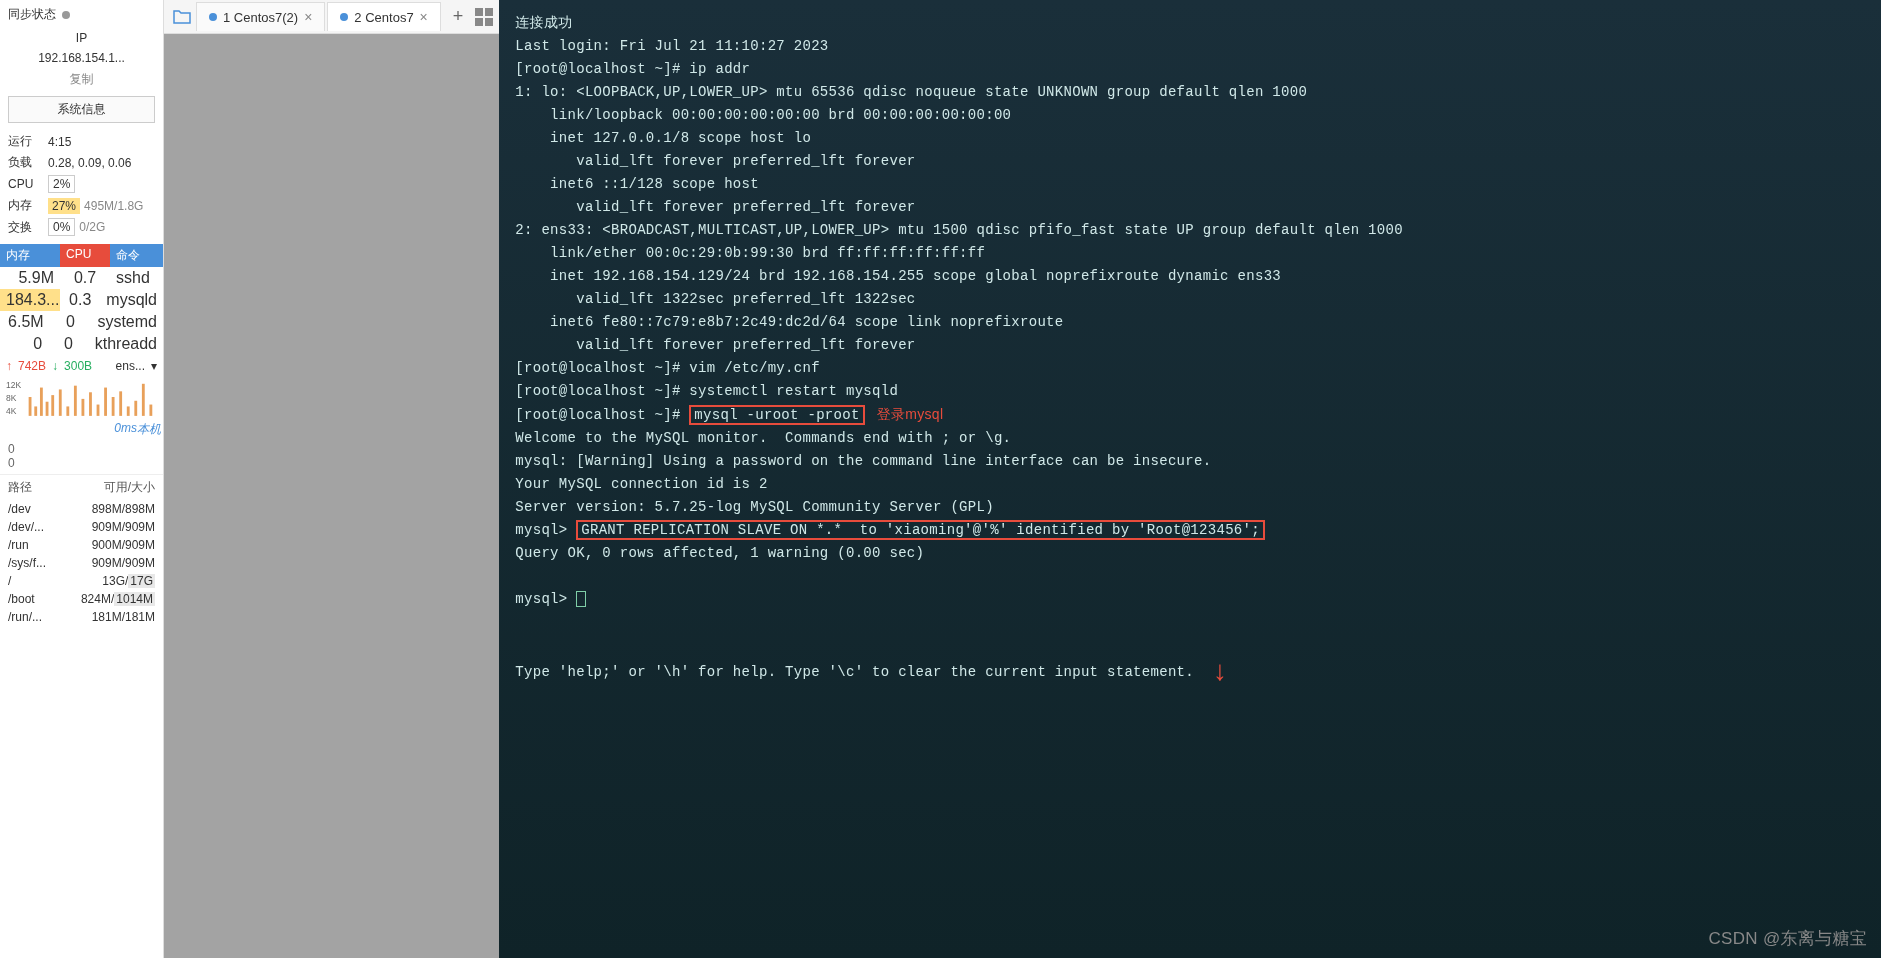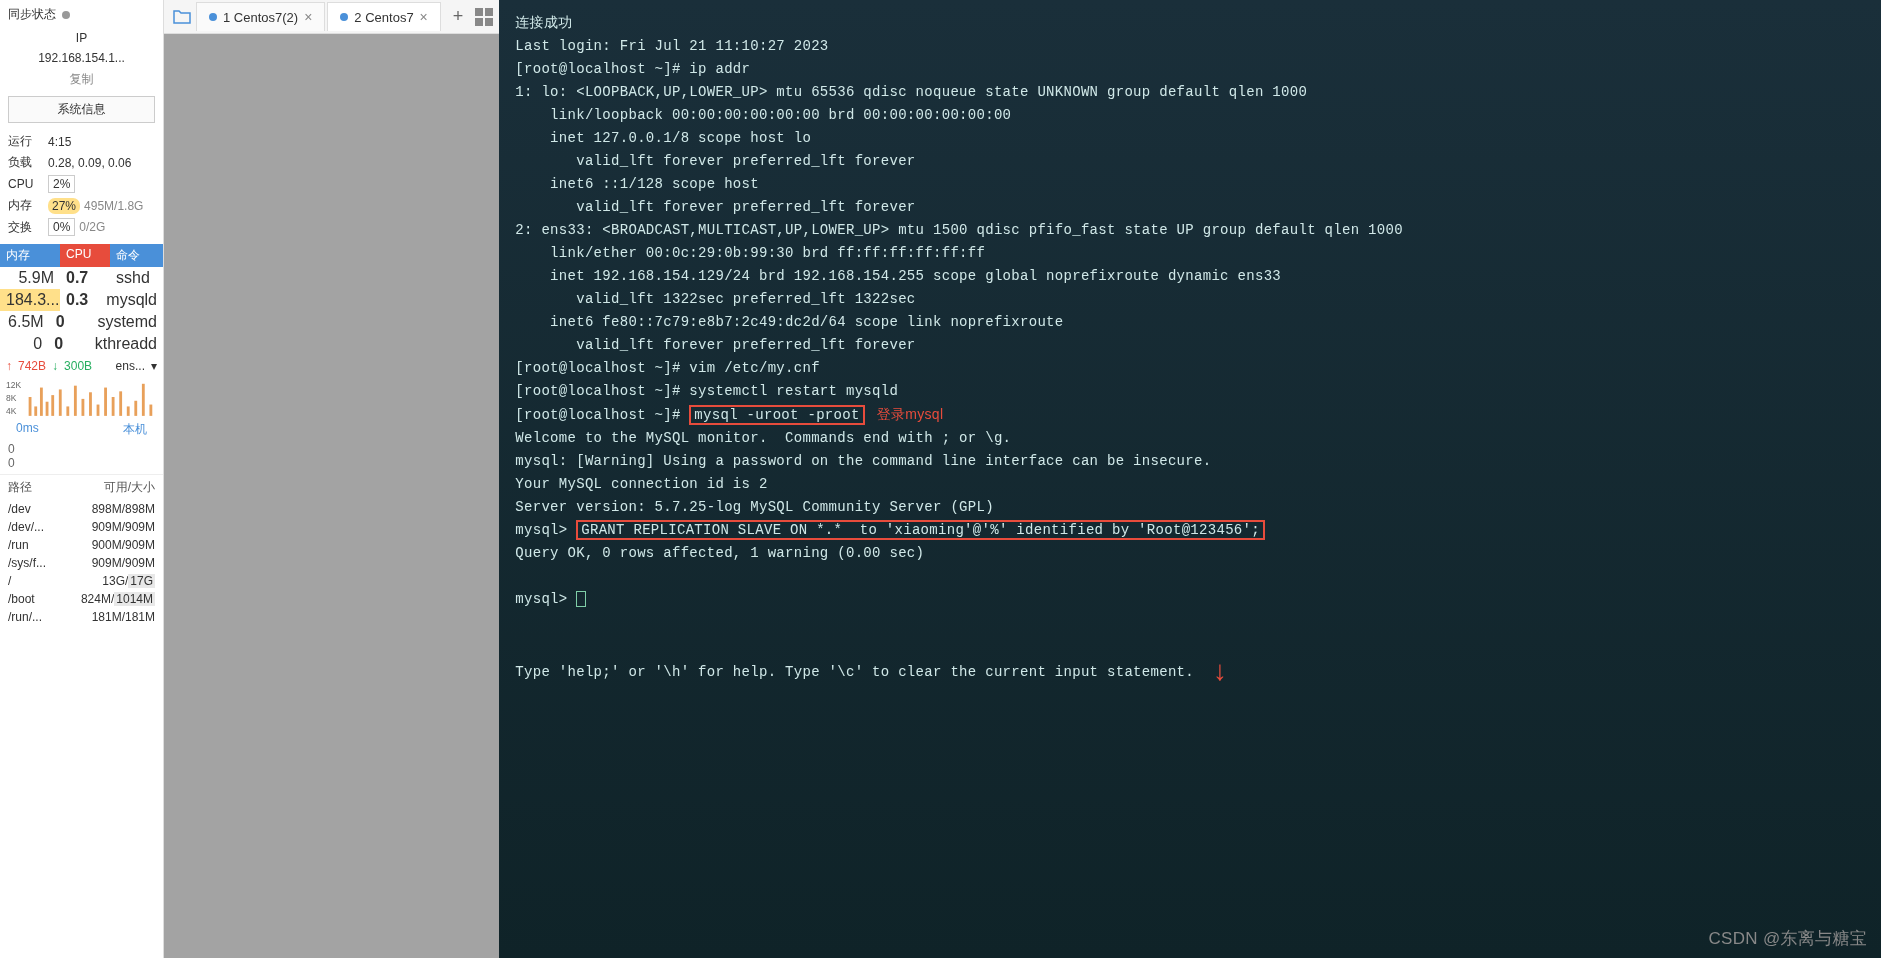--- a/index.html
+++ b/index.html
@@ -8,39 +8,39 @@
 .sidebar { width: 164px; background: #fff; border-right: 1px solid #ddd; display: flex; flex-direction: column; font-size: 12px; }
 .sync-row { display:flex; align-items:center; padding:6px 8px; gap:6px; }
 .sync-dot { width:8px; height:8px; border-radius:50%; background:#999; display:inline-block; }
 .ip-row { padding:2px 8px 6px; display:flex; gap:6px; align-items:center; color:#333;flex-direction:column; }
 .copy-link { color:#888; cursor:pointer; }
 .sysinfo-btn { margin:2px 8px 8px; padding:4px 0; border:1px solid #ccc; background:#fafafa; text-align:center; cursor:pointer; }
 .kv { padding:2px 8px; display:flex; align-items:center; gap:6px; }
 .kv .label { width:34px; }
 .kv .bar { flex:1; display:flex; align-items:center; gap:4px; }
 .cpu-box { border:1px solid #ccc; padding:1px 4px; background:#fff; }
-.mem-hl { background:#ffe08a; padding:1px 4px;border-radius:7px; }
+.mem-hl { background:#ffe08a; padding:1px 4px; }
 .mem-rest { color:#888; }
 .hdrrow { display:flex; margin-top:6px; font-size:12px; }
 .hdrrow div { padding:3px 6px; }
 .hdrrow .c1 { width:60px; background:#4a90d9; color:#fff; }
 .hdrrow .c2 { width:50px; background:#e74c3c; color:#fff; }
 .hdrrow .c3 { flex:1; background:#4a90d9; color:#fff; }
 .ptable { font-size:16px; }
 .ptable .prow { display:flex; }
 .ptable .prow div { padding:2px 6px; }
 .ptable .pc1 { width:60px; text-align:right; }
-.ptable .pc2 { width:50px; text-align:left;font-weight:bold; }
+.ptable .pc2 { width:50px; text-align:center; }
 .ptable .pc3 { flex:1; }
 .hl-or { background:#ffe08a; }
 .netrow { display:flex; align-items:center; padding:4px 6px; gap:6px; font-size:12px; }
 .up { color:#e74c3c; }
 .down { color:#27ae60; }
 .spark { height:40px; padding:0 6px; }
-.latency { display:flex; justify-content:space-between; padding:4px 16px; color:#4a90d9; }
+.latency { display:flex; justify-content:flex-end; padding:4px 2px; color:#4a90d9;font-style:italic; }
 .dhdr { display:flex; padding:4px 8px; color:#555; font-weight:500; border-top:1px solid #eee; margin-top:4px; }
 .dhdr div:first-child { width:60px; }
 .drow { display:flex; padding:2px 8px; font-size:12px; }
 .drow .dp { width:60px; overflow:hidden; text-overflow:ellipsis; white-space:nowrap; }
 .drow .ds { flex:1; text-align:right; }
 .gbox { background:#e8e8e8; padding:0 2px; }
 
 .main { flex:1; display:flex; background:#a3a3a3; }
 .tabbar { display:flex; align-items:center; background:#f5f5f5; border-bottom:1px solid #ddd; height:34px; padding:0 6px; gap:2px; }
 .folder-icon { width:24px; height:24px; display:flex; align-items:center; justify-content:center; color:#4a90d9; cursor:pointer; }

